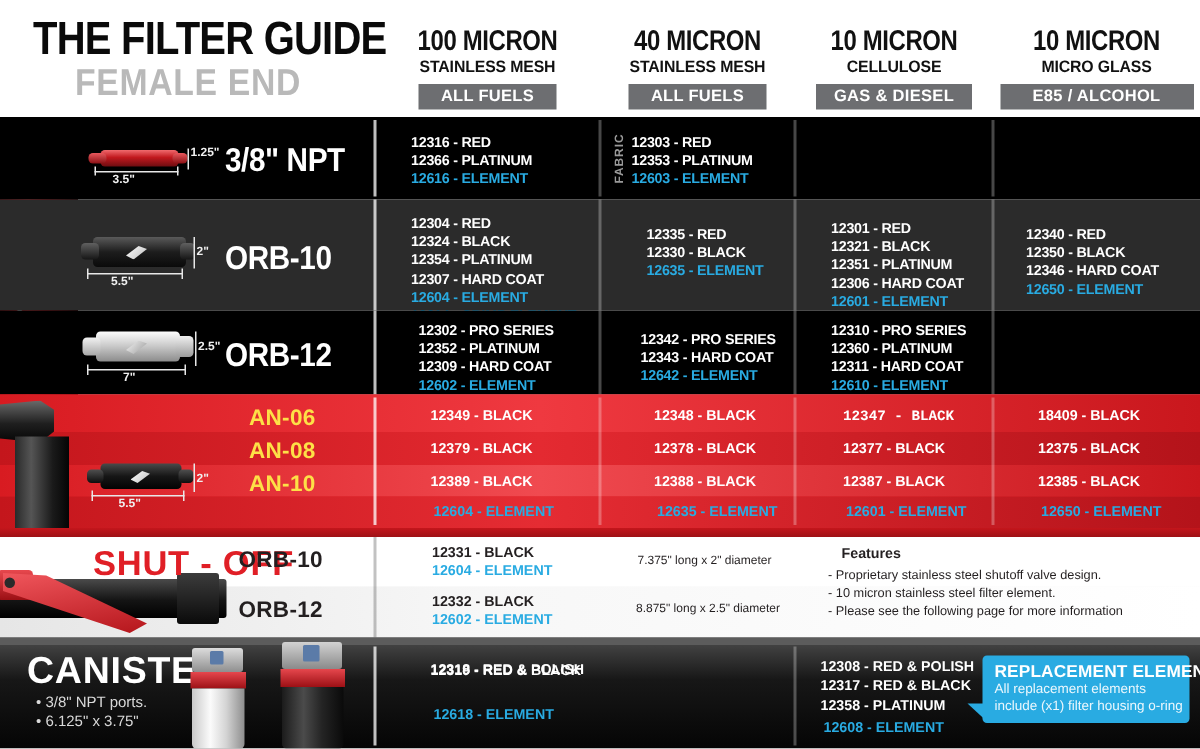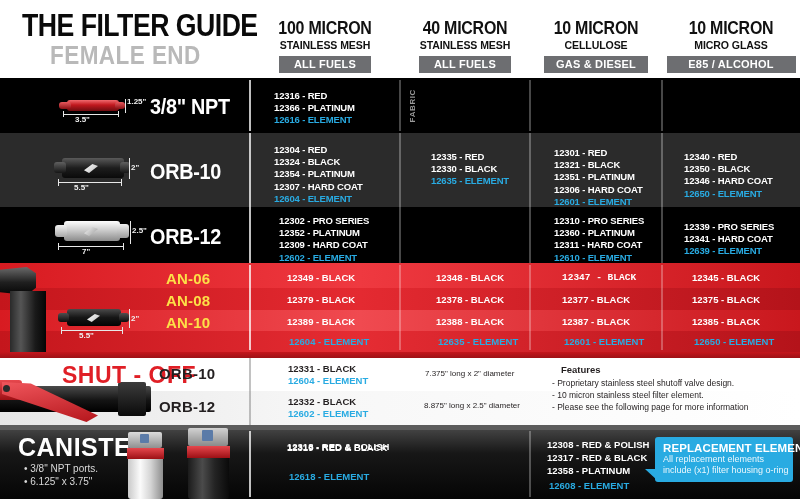--- a/index.html
+++ b/index.html
@@ -188,20 +188,25 @@
       <div class="rowlabel" style="left:150px;top:16px;">3/8" NPT</div>
       <div class="vdiv" style="left:249px;top:2px;height:51px;"></div>
 
       <div class="cell" style="left:274px;top:12px;">
         <div class="pn">12316 - RED</div>
         <div class="pn">12366 - PLATINUM</div>
         <div class="pn el">12616 - ELEMENT</div>
       </div>
       <div class="vdiv faint" style="left:399px;top:2px;height:51px;"></div>
       <div class="fabric" style="left:408px;top:11px;">FABRIC</div>
+      <div class="cell" style="left:421px;top:12px;">
+        <div class="pn">12303 - RED</div>
+        <div class="pn">12353 - PLATINUM</div>
+        <div class="pn el">12603 - ELEMENT</div>
+      </div>
       <div class="vdiv faint" style="left:529px;top:2px;height:51px;"></div>
       <div class="vdiv faint" style="left:661px;top:2px;height:51px;"></div>
     </div>
 
     <div class="row dark2" style="top:55px; height:74px;">
       <div style="position:absolute;left:52px;top:15px;width:100px;height:48px;">
         <div class="filter-body" style="left:10px;top:10px;width:62px;height:20px;background:linear-gradient(180deg,#5a5a5a,#1d1d1d 50%,#0a0a0a);"></div>
         <div class="filter-body" style="left:2px;top:14px;width:12px;height:11px;background:linear-gradient(180deg,#606060,#161616);"></div>
         <div class="filter-body" style="left:68px;top:14px;width:10px;height:11px;background:linear-gradient(180deg,#606060,#161616);"></div>
         <div style="position:absolute;left:32px;top:16px;width:14px;height:9px;background:linear-gradient(135deg,#fff,#bdbdbd);clip-path:polygon(0% 70%,60% 0%,100% 22%,36% 100%);"></div>
@@ -262,33 +267,33 @@
       <div class="rowlabel" style="left:150px;top:17px;">ORB-12</div>
       <div class="vdiv" style="left:249px;top:0;height:56px;"></div>
 
       <div class="cell" style="left:279px;top:8px;">
         <div class="pn">12302 - PRO SERIES</div>
         <div class="pn">12352 - PLATINUM</div>
         <div class="pn">12309 - HARD COAT</div>
         <div class="pn el">12602 - ELEMENT</div>
       </div>
       <div class="vdiv faint" style="left:399px;top:0;height:56px;"></div>
+      <div class="cell" style="left:427px;top:14px;">
+        <div class="pn">12342 - PRO SERIES</div>
+        <div class="pn">12343 - HARD COAT</div>
+        <div class="pn el">12642 - ELEMENT</div>
+      </div>
       <div class="vdiv faint" style="left:529px;top:0;height:56px;"></div>
       <div class="cell" style="left:554px;top:8px;">
         <div class="pn">12310 - PRO SERIES</div>
         <div class="pn">12360 - PLATINUM</div>
         <div class="pn">12311 - HARD COAT</div>
         <div class="pn el">12610 - ELEMENT</div>
       </div>
       <div class="vdiv faint" style="left:661px;top:0;height:56px;"></div>
-      <div class="cell" style="left:684px;top:14px;">
-        <div class="pn">12339 - PRO SERIES</div>
-        <div class="pn">12341 - HARD COAT</div>
-        <div class="pn el">12639 - ELEMENT</div>
-      </div>
     </div>
 
     <div class="row redrow" style="top:185px; height:89px;">
 
       <div style="position:absolute;left:0;top:0;width:800px;height:25px;background:linear-gradient(90deg,#d81b21,#ef3940 45%,#c9171d);"></div>
       <div style="position:absolute;left:0;top:25px;width:800px;height:22px;background:linear-gradient(90deg,#c4161c,#e42a31 45%,#b4131a);"></div>
       <div style="position:absolute;left:0;top:47px;width:800px;height:21px;background:linear-gradient(90deg,#d81b21,#f04a50 45%,#c9171d);"></div>
       <div style="position:absolute;left:0;top:68px;width:800px;height:21px;background:linear-gradient(90deg,#c4161c,#e52c33 45%,#b4131a);"></div>
 
       <div style="position:absolute;left:0;top:0;width:60px;height:89px;overflow:hidden;">
@@ -326,21 +331,21 @@
       <div class="male-pn" style="left:436px;top:9px;">12348 - BLACK</div>
       <div class="male-pn" style="left:436px;top:31px;">12378 - BLACK</div>
       <div class="male-pn" style="left:436px;top:53px;">12388 - BLACK</div>
       <div class="male-pn el" style="left:438px;top:73px;">12635 - ELEMENT</div>
 
       <div class="male-pn" style="left:562px;top:9px;font-family:Liberation Mono, monospace;">12347 - BLACK</div>
       <div class="male-pn" style="left:562px;top:31px;">12377 - BLACK</div>
       <div class="male-pn" style="left:562px;top:53px;">12387 - BLACK</div>
       <div class="male-pn el" style="left:564px;top:73px;">12601 - ELEMENT</div>
 
-      <div class="male-pn" style="left:692px;top:9px;">12345 - BLACK</div>
+      <div class="male-pn" style="left:692px;top:9px;">18409 - BLACK</div>
       <div class="male-pn" style="left:692px;top:31px;">12375 - BLACK</div>
       <div class="male-pn" style="left:692px;top:53px;">12385 - BLACK</div>
       <div class="male-pn el" style="left:694px;top:73px;">12650 - ELEMENT</div>
     </div>
 
     <div class="shutoff" style="top:274px;height:73px;background:linear-gradient(180deg,#ffffff,#f3f3f3);">
       <div style="position:absolute;left:0;top:0;width:800px;height:6px;background:linear-gradient(180deg,#c4161c,#9e1116);"></div>
 
       <div style="position:absolute;left:0;top:6px;width:800px;height:33px;background:#ffffff;"></div>
       <div style="position:absolute;left:0;top:39px;width:800px;height:34px;background:linear-gradient(90deg,#e6e6e6,#f7f7f7 40%,#ffffff);"></div>

